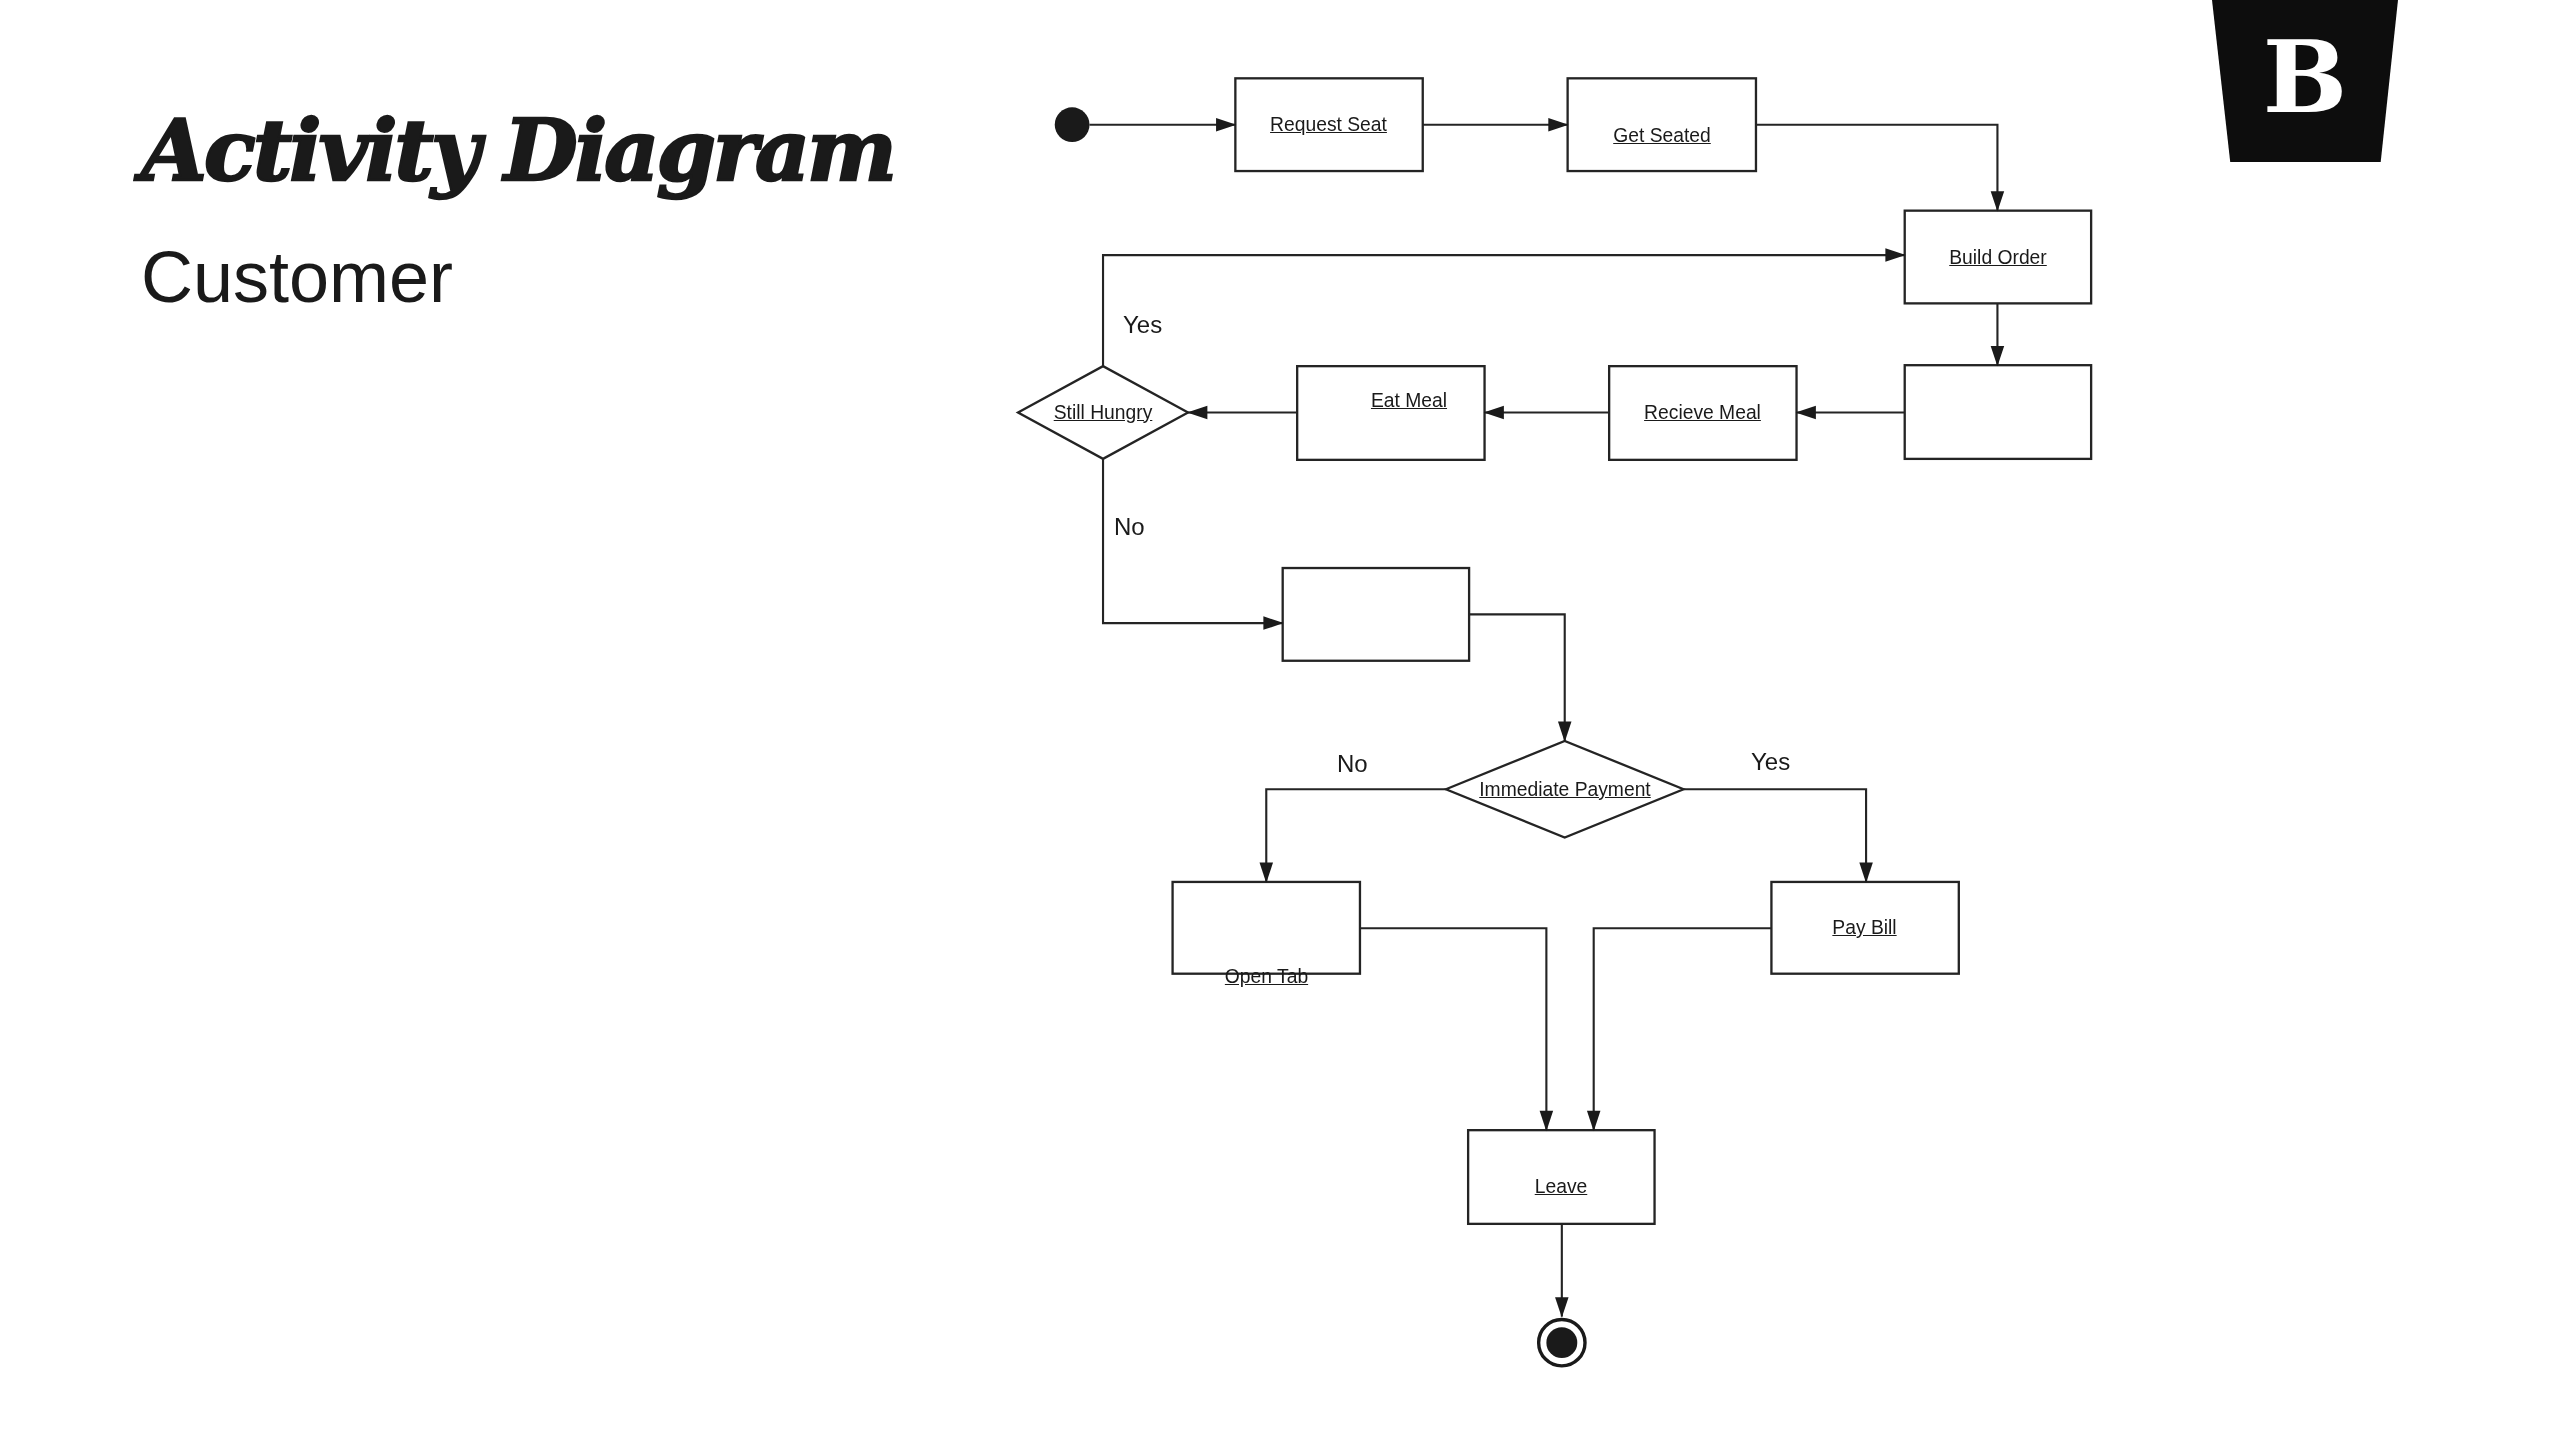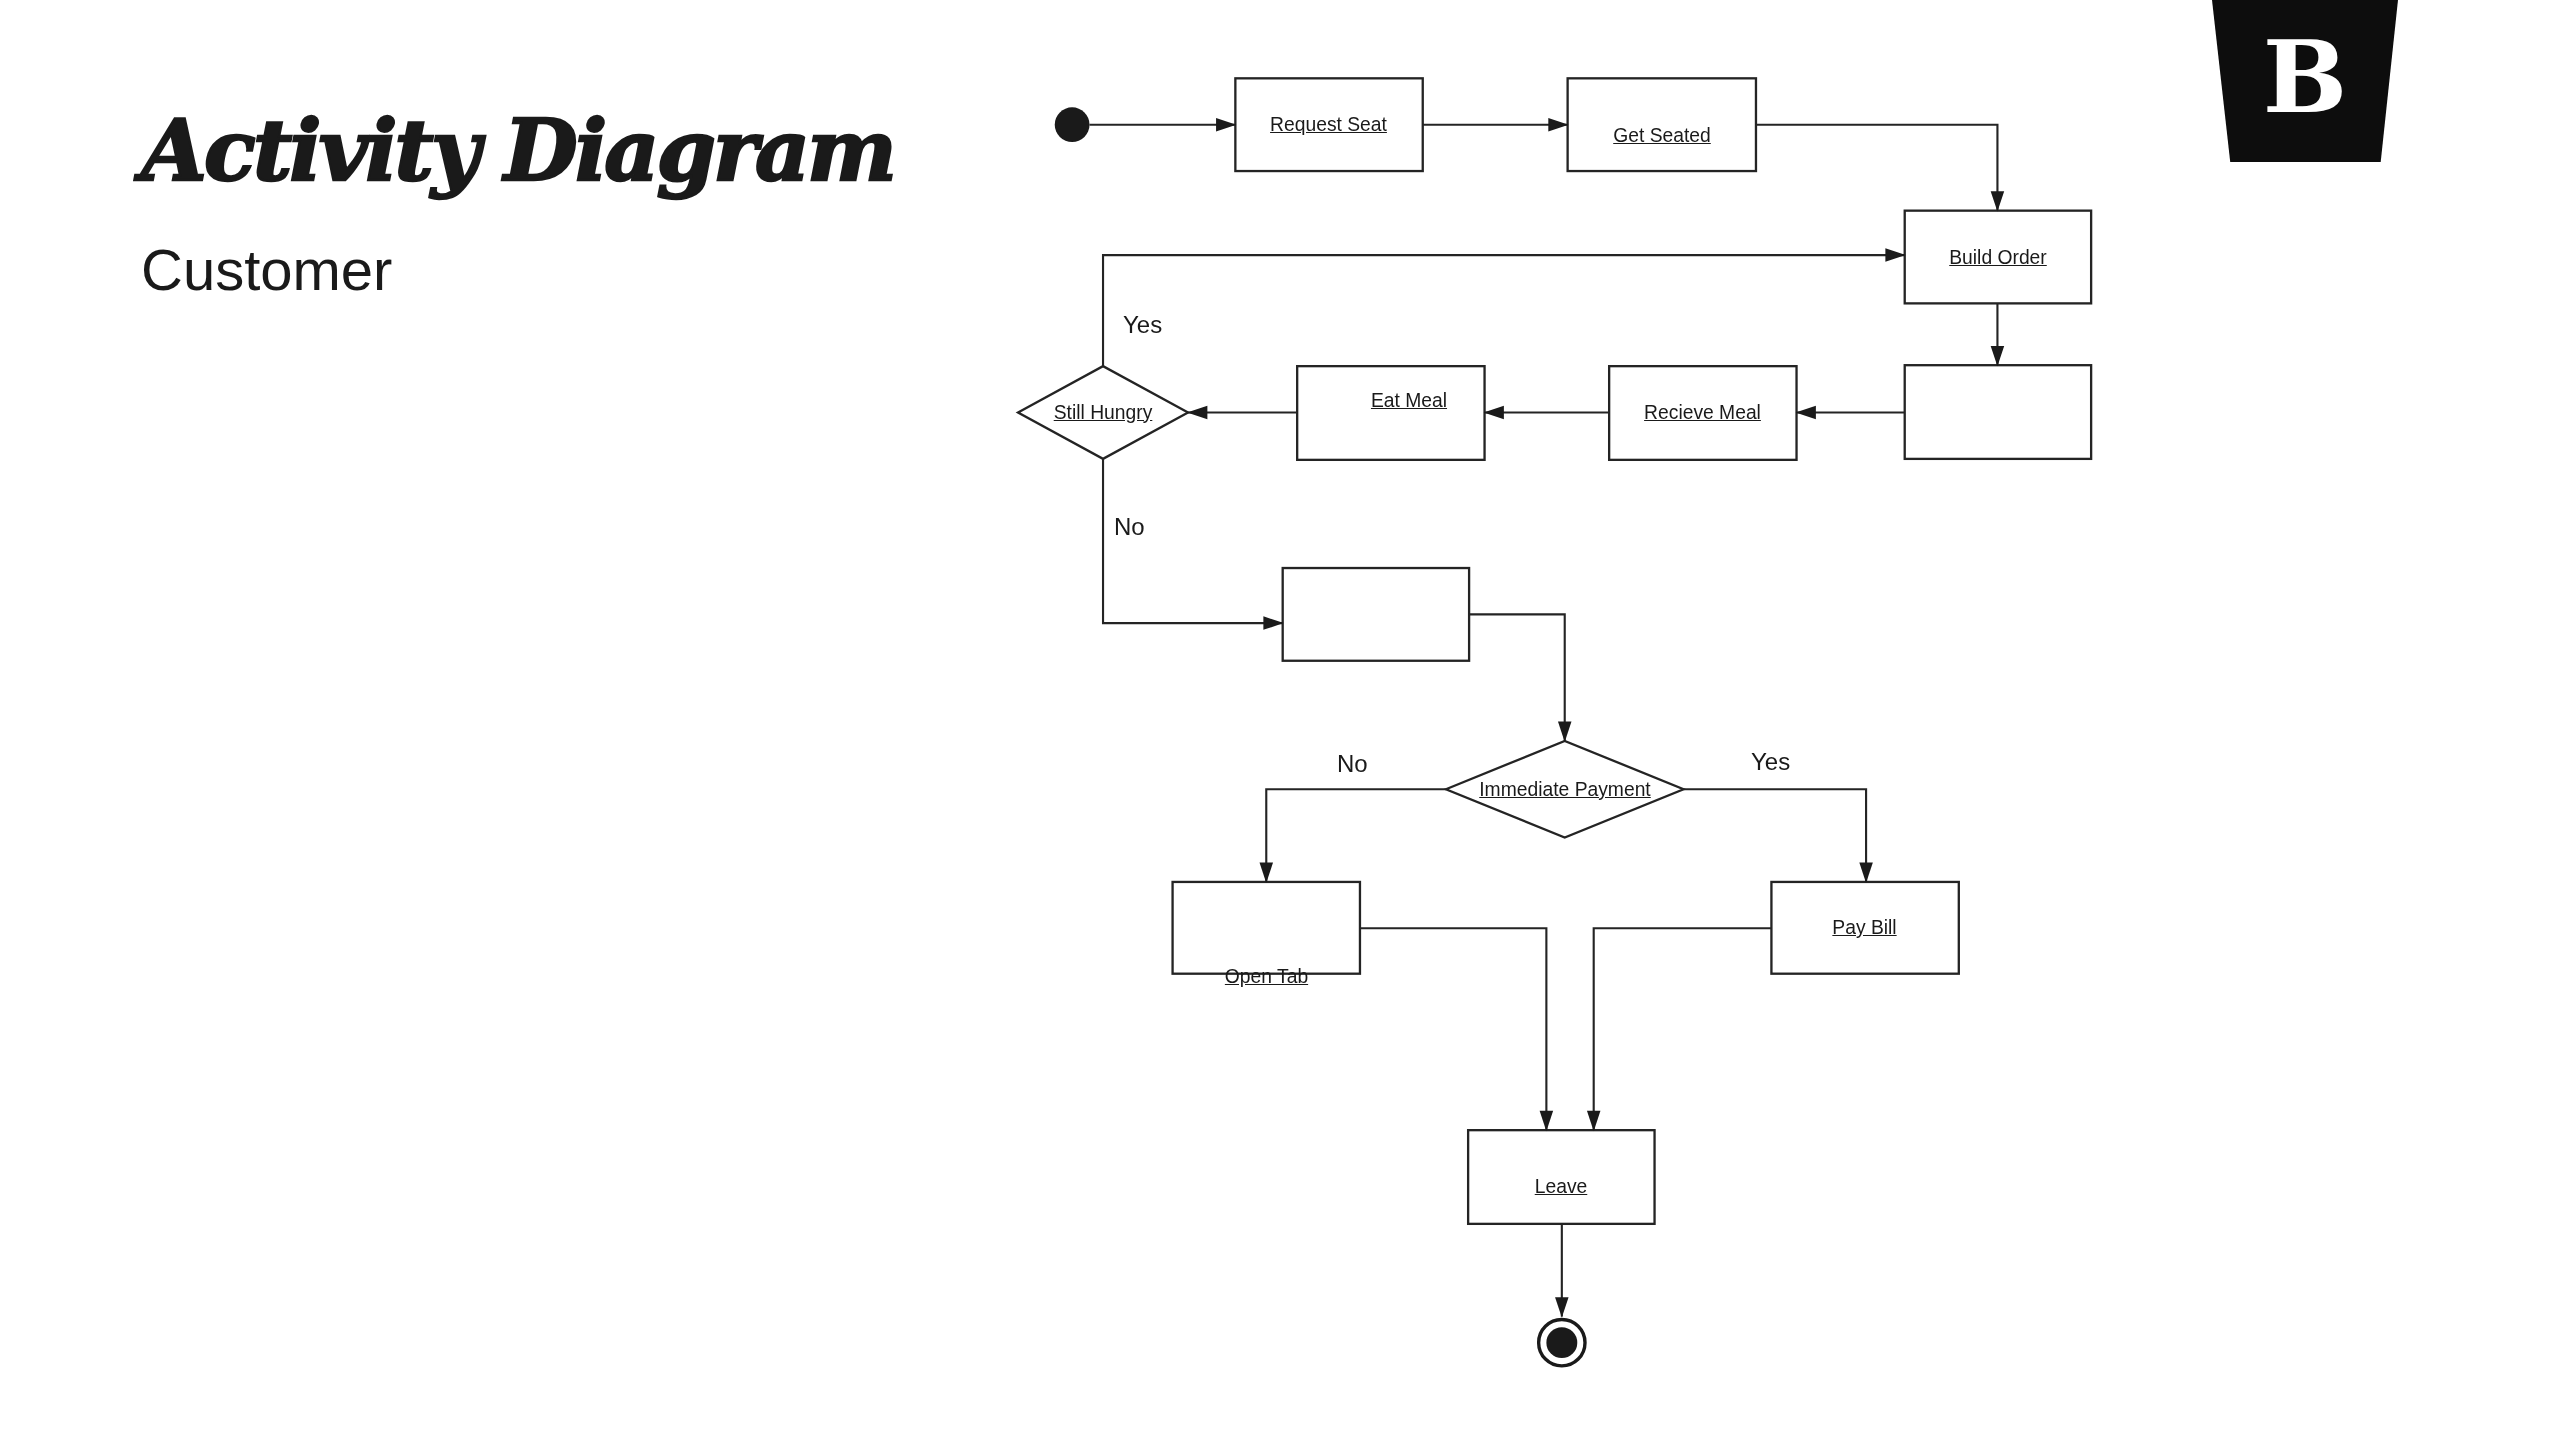--- a/index.html
+++ b/index.html
@@ -22,21 +22,21 @@
     position:absolute;left:141px;top:106px;margin:0;
     font-family:"DejaVu Serif","Liberation Serif",serif;
     font-weight:900;font-size:85px;line-height:1.05;
     letter-spacing:-2.9px;color:var(--ink);
     -webkit-text-stroke:2.4px var(--ink);
     white-space:nowrap;
     font-style:italic;
   }
   .page-subtitle{
     position:absolute;left:141px;top:238px;
-    font-size:58px;line-height:1.1;color:var(--ink);
+    font-size:72px;line-height:1.1;color:var(--ink);
     white-space:nowrap;
   }
 
   .logo{
     position:absolute;left:2212px;top:0;width:186px;height:162px;
     background:var(--logo_bg);
     clip-path:polygon(0 0,100% 0,90.7% 100%,9.8% 100%);
     display:flex;align-items:center;justify-content:center;
   }
   .logo span{

